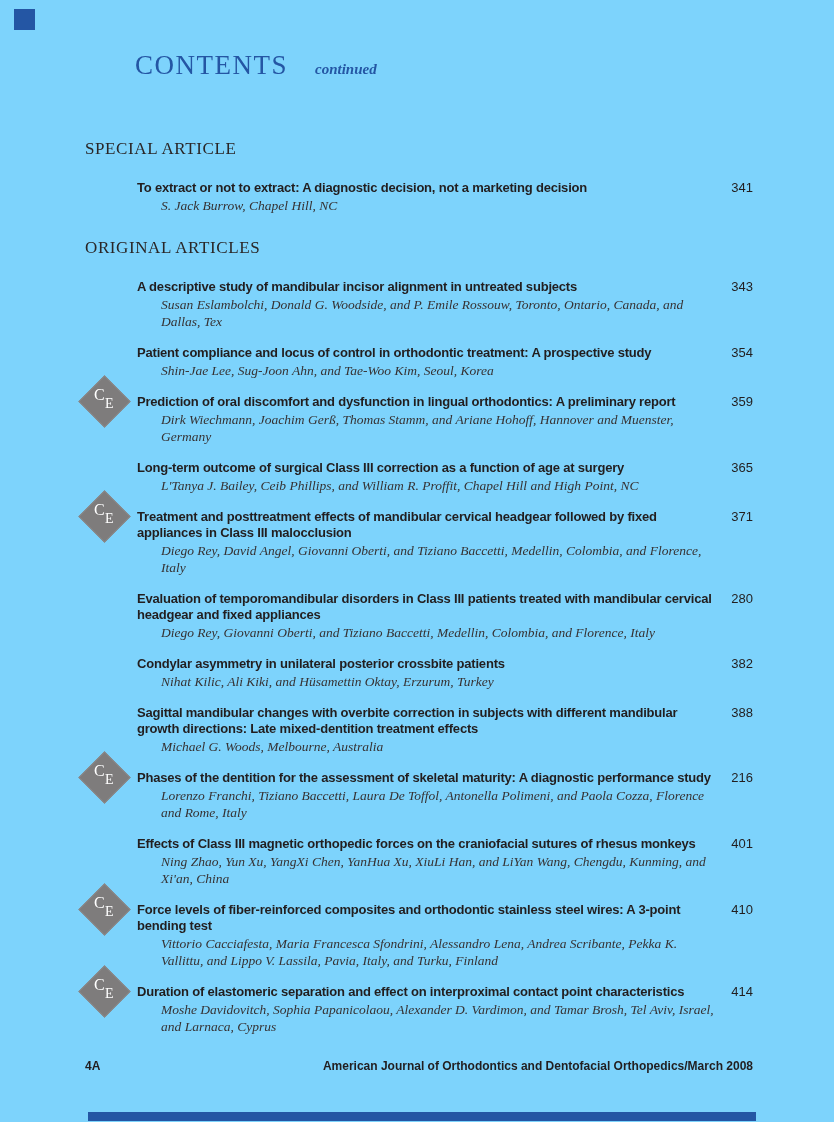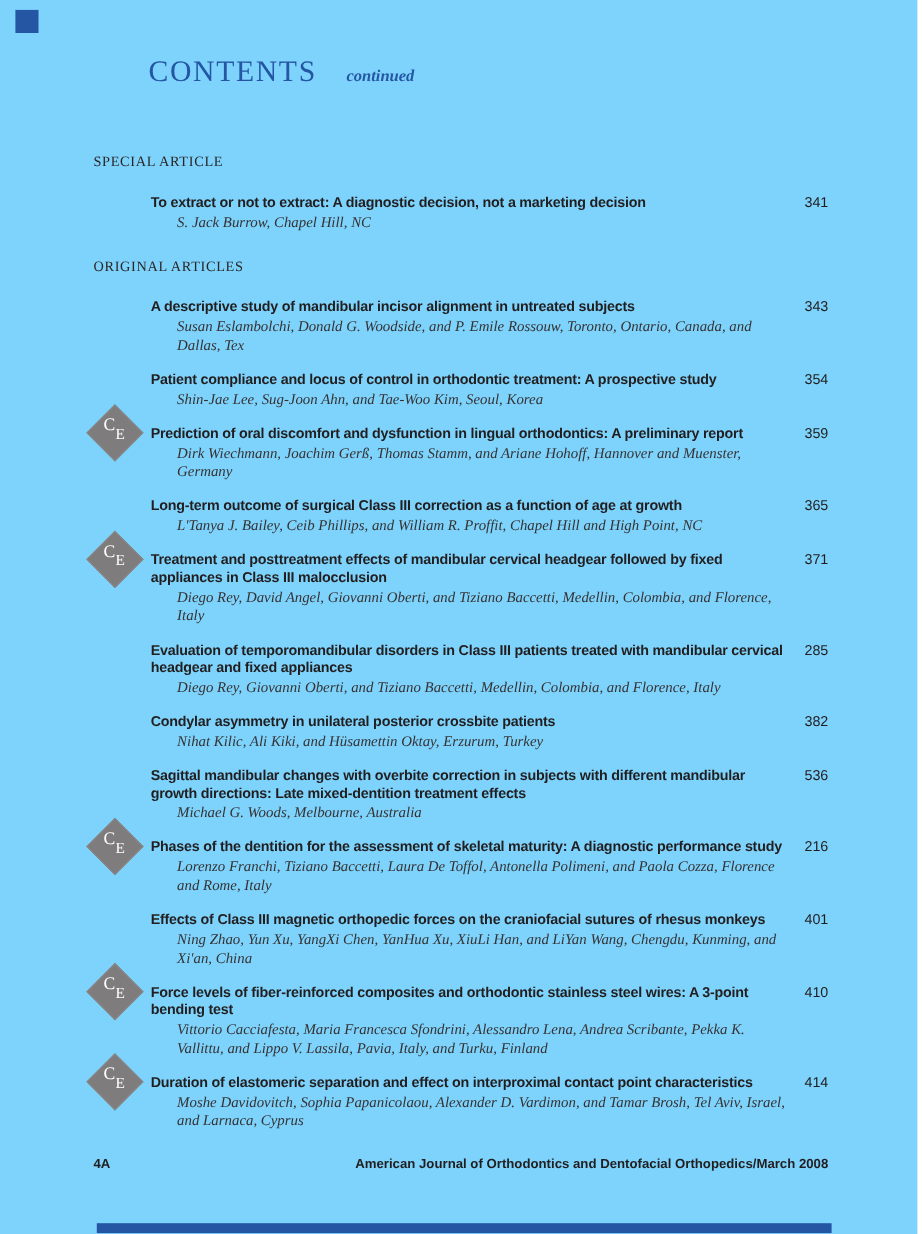--- a/index.html
+++ b/index.html
@@ -38,21 +38,21 @@
     font-weight: bold;
     font-size: 15px;
     color: #2456a4;
     margin-left: 27px;
   }
   
   .toc-section { margin-bottom: 24px; }
   .section-heading {
     font-family: "Liberation Serif", serif;
     font-weight: normal;
-    font-size: 13px;
+    font-size: 17px;
     letter-spacing: 0.6px;
     color: #2a2626;
     margin: 0 0 21px 85px;
   }
   .entry {
     position: relative;
     display: flex;
     align-items: flex-start;
     margin: 0 81px 15px 137px;
   }
@@ -187,21 +187,21 @@
     <div class="entry-main">
       <a class="entry-title" href="#">Prediction of oral discomfort and dysfunction in lingual orthodontics: A preliminary report</a>
       <div class="entry-authors">Dirk Wiechmann, Joachim Gerß, Thomas Stamm, and Ariane Hohoff, Hannover and Muenster, Germany</div>
     </div>
     <div class="entry-page">359</div>
   </div>
 
   <div class="entry">
 
     <div class="entry-main">
-      <a class="entry-title" href="#">Long-term outcome of surgical Class III correction as a function of age at growth</a>
+      <a class="entry-title" href="#">Long-term outcome of surgical Class III correction as a function of age at surgery</a>
       <div class="entry-authors">L'Tanya J. Bailey, Ceib Phillips, and William R. Proffit, Chapel Hill and High Point, NC</div>
     </div>
     <div class="entry-page">365</div>
   </div>
 
   <div class="entry">
     <span class="ce-badge">
       <span class="ce-in">
                 <span class="ce-c">C</span>
                 <span class="ce-e">E</span>
@@ -213,39 +213,39 @@
     </div>
     <div class="entry-page">371</div>
   </div>
 
   <div class="entry">
 
     <div class="entry-main">
       <a class="entry-title" href="#">Evaluation of temporomandibular disorders in Class III patients treated with mandibular cervical headgear and fixed appliances</a>
       <div class="entry-authors">Diego Rey, Giovanni Oberti, and Tiziano Baccetti, Medellin, Colombia, and Florence, Italy</div>
     </div>
-    <div class="entry-page">285</div>
+    <div class="entry-page">280</div>
   </div>
 
   <div class="entry">
 
     <div class="entry-main">
       <a class="entry-title" href="#">Condylar asymmetry in unilateral posterior crossbite patients</a>
       <div class="entry-authors">Nihat Kilic, Ali Kiki, and Hüsamettin Oktay, Erzurum, Turkey</div>
     </div>
     <div class="entry-page">382</div>
   </div>
 
   <div class="entry">
 
     <div class="entry-main">
       <a class="entry-title" href="#">Sagittal mandibular changes with overbite correction in subjects with different mandibular growth directions: Late mixed-dentition treatment effects</a>
       <div class="entry-authors">Michael G. Woods, Melbourne, Australia</div>
     </div>
-    <div class="entry-page">536</div>
+    <div class="entry-page">388</div>
   </div>
 
   <div class="entry">
     <span class="ce-badge">
       <span class="ce-in">
                 <span class="ce-c">C</span>
                 <span class="ce-e">E</span>
               </span>
     </span>
     <div class="entry-main">

